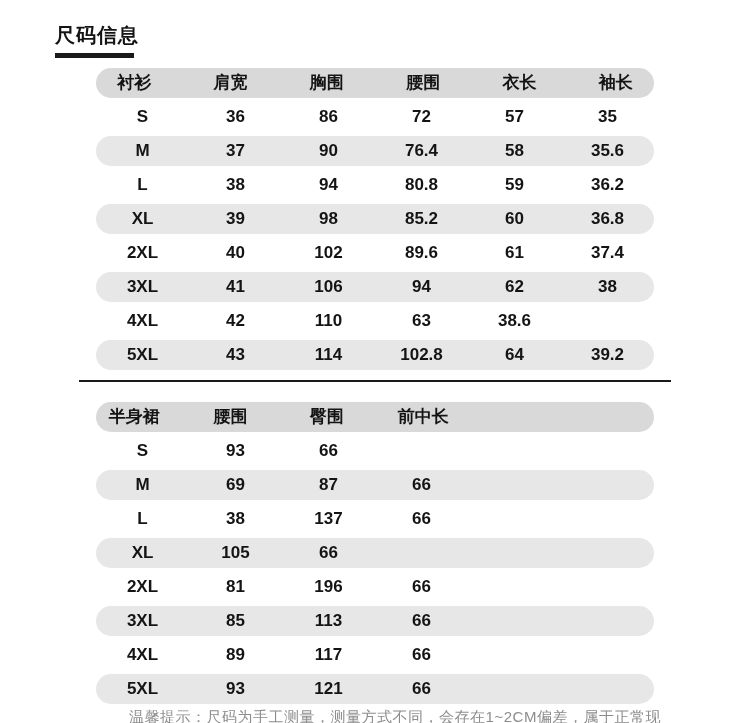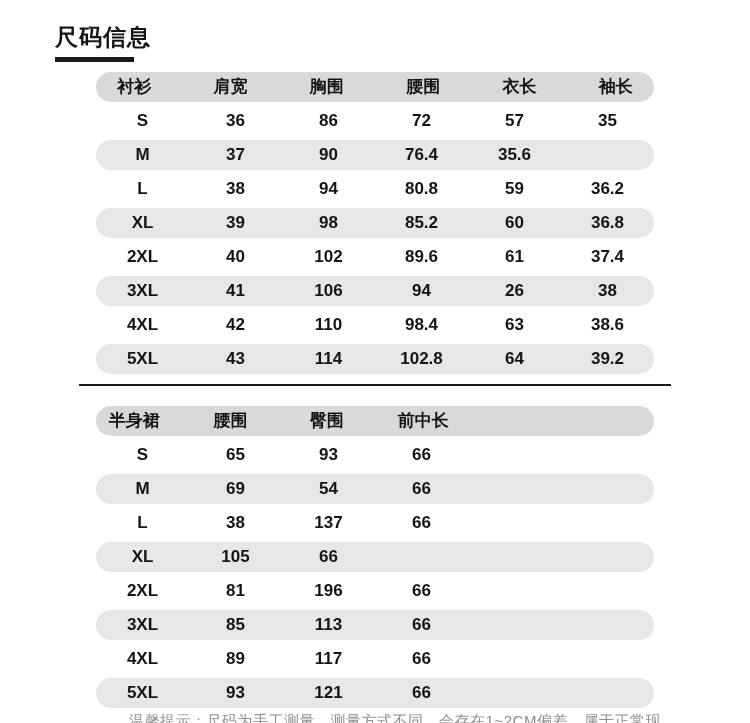--- a/index.html
+++ b/index.html
@@ -8,21 +8,21 @@
     width: 750px;
     height: 723px;
     background: #ffffff;
     color: #141414;
     font-family: "Liberation Sans", "DejaVu Sans", sans-serif;
     overflow: hidden;
   }
   .title-block { padding: 22px 0 0 55px; }
   .page-title {
     margin: 0;
-    font-size: 23px;
+    font-size: 20px;
     font-weight: 700;
     letter-spacing: 1px;
     color: #141414;
   }
   .title-bar {
     width: 79px;
     height: 5px;
     background: var(--accent-bar, #1a1a1a);
     margin-top: 4px;
   }
@@ -84,20 +84,21 @@
       <span class="cell">86</span>
       <span class="cell">72</span>
       <span class="cell">57</span>
       <span class="cell">35</span>
     </div>
     <div class="row alt">
       <span class="cell">M</span>
       <span class="cell">37</span>
       <span class="cell">90</span>
       <span class="cell">76.4</span>
+      <span class="cell">58</span>
       <span class="cell">35.6</span>
     </div>
     <div class="row">
       <span class="cell">L</span>
       <span class="cell">38</span>
       <span class="cell">94</span>
       <span class="cell">80.8</span>
       <span class="cell">59</span>
       <span class="cell">36.2</span>
     </div>
@@ -115,28 +116,27 @@
       <span class="cell">102</span>
       <span class="cell">89.6</span>
       <span class="cell">61</span>
       <span class="cell">37.4</span>
     </div>
     <div class="row alt">
       <span class="cell">3XL</span>
       <span class="cell">41</span>
       <span class="cell">106</span>
       <span class="cell">94</span>
-      <span class="cell">26</span>
+      <span class="cell">62</span>
       <span class="cell">38</span>
     </div>
     <div class="row">
       <span class="cell">4XL</span>
       <span class="cell">42</span>
       <span class="cell">110</span>
-      <span class="cell">98.4</span>
       <span class="cell">63</span>
       <span class="cell">38.6</span>
     </div>
     <div class="row alt">
       <span class="cell">5XL</span>
       <span class="cell">43</span>
       <span class="cell">114</span>
       <span class="cell">102.8</span>
       <span class="cell">64</span>
       <span class="cell">39.2</span>
@@ -149,30 +149,29 @@
     <div class="row header">
       <span class="cell">半身裙</span>
       <span class="cell">腰围</span>
       <span class="cell">臀围</span>
       <span class="cell">前中长</span>
       <span class="cell"></span>
       <span class="cell"></span>
     </div>
     <div class="row">
       <span class="cell">S</span>
-      <span class="cell">65</span>
       <span class="cell">93</span>
       <span class="cell">66</span>
       <span class="cell"></span>
       <span class="cell"></span>
     </div>
     <div class="row alt">
       <span class="cell">M</span>
       <span class="cell">69</span>
-      <span class="cell">54</span>
+      <span class="cell">87</span>
       <span class="cell">66</span>
       <span class="cell"></span>
       <span class="cell"></span>
     </div>
     <div class="row">
       <span class="cell">L</span>
       <span class="cell">38</span>
       <span class="cell">137</span>
       <span class="cell">66</span>
       <span class="cell"></span>

